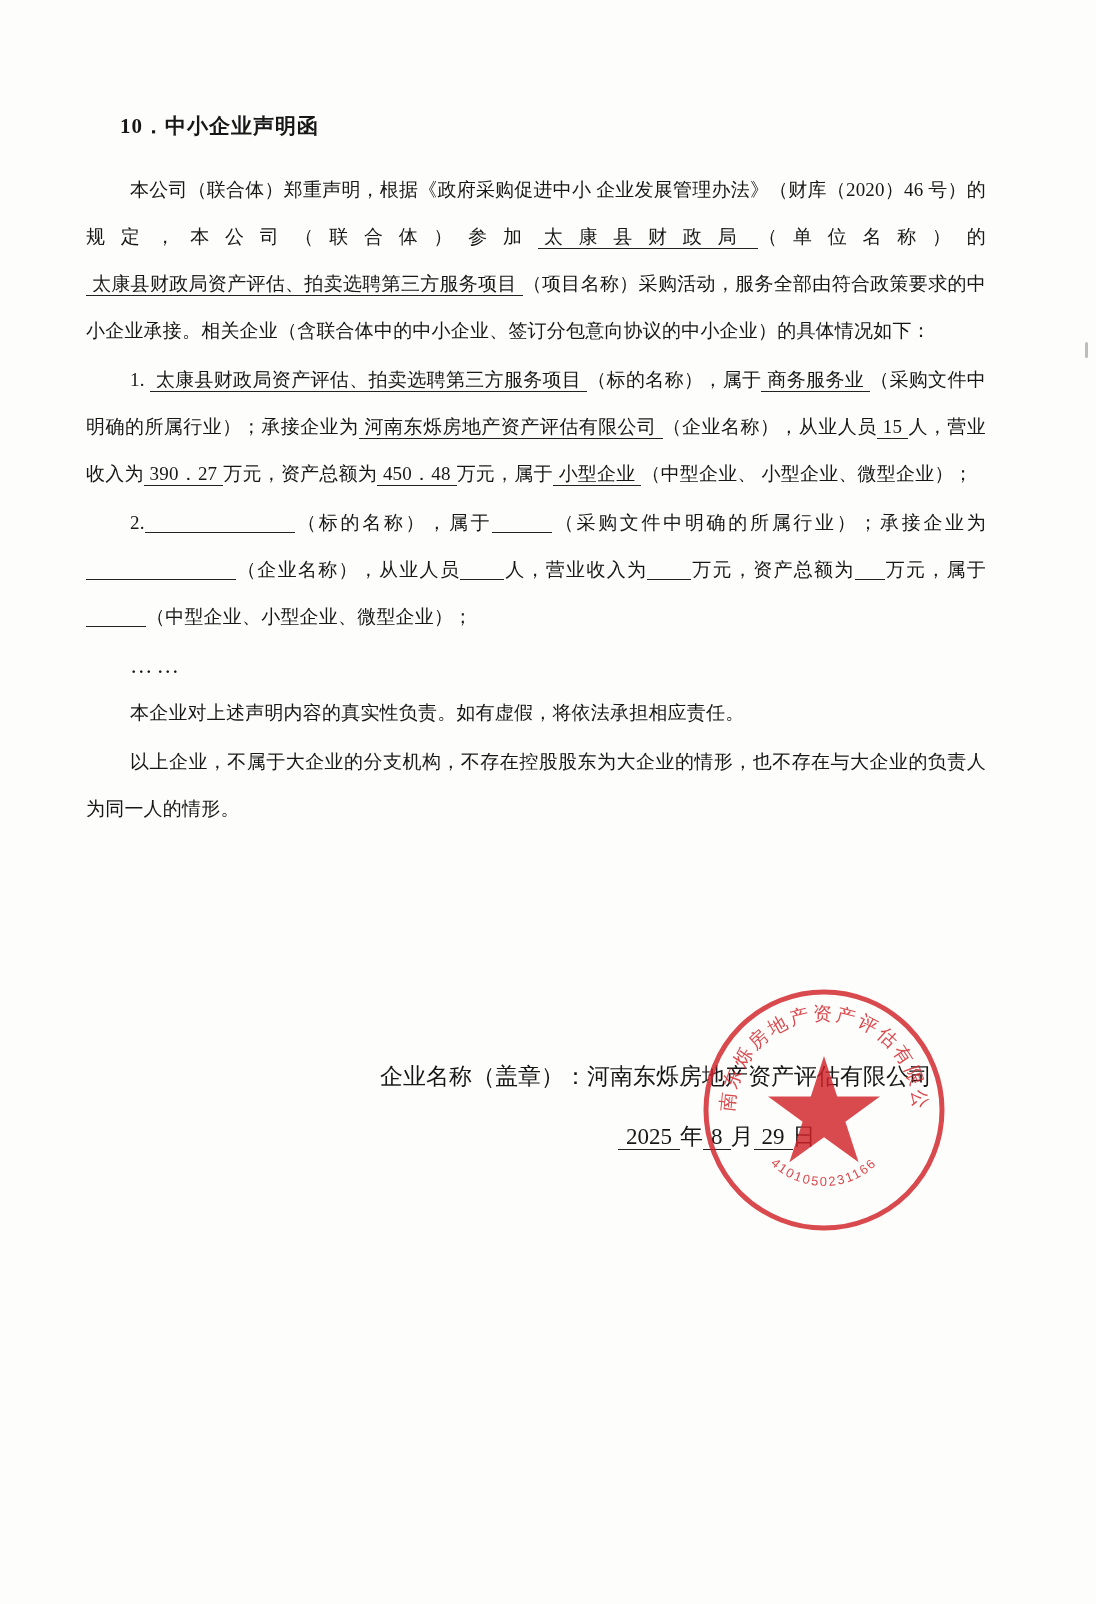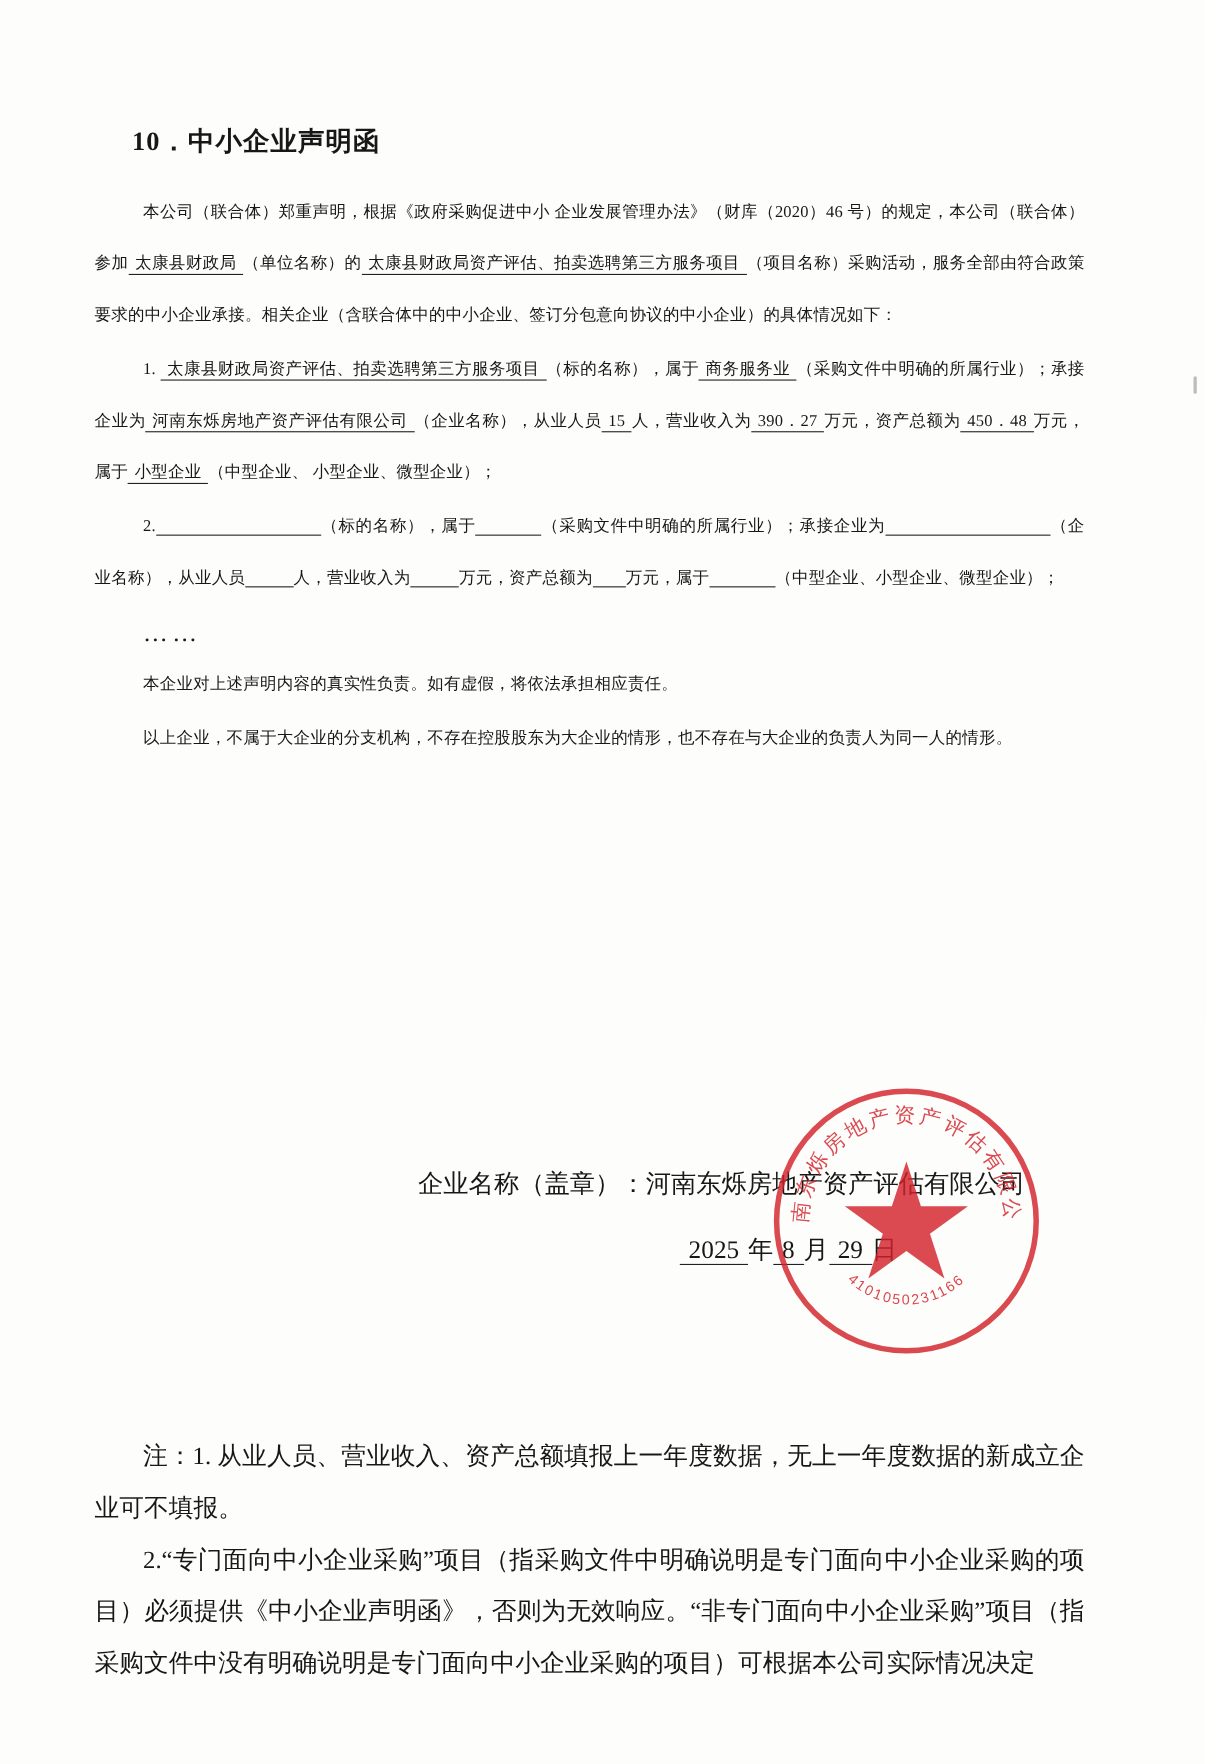--- a/index.html
+++ b/index.html
@@ -21,28 +21,28 @@
     height: 1604px;
     background: #fdfdfb;
   }
   .doc {
     position: absolute;
     left: 86px;
     top: 112px;
     width: 900px;
   }
   .heading {
-    font-size: 24px;
+    font-size: 21px;
     font-weight: bold;
     letter-spacing: 1px;
     margin: 0 0 26px 34px;
     font-family: "Liberation Serif", "DejaVu Serif", serif;
   }
   p.body {
-    font-size: 15px;
+    font-size: 19px;
     line-height: 47px;
     margin: 0 0 2px 0;
     text-align: justify;
     letter-spacing: 0.2px;
   }
   p.indent {
     text-indent: 44px;
   }
   .ul {
     border-bottom: 1.6px solid #222;
@@ -169,18 +169,14 @@
         <text font-family="'Liberation Serif', serif" font-size="19" fill="#d2232a" letter-spacing="3">
           <textPath href="#arcTop" startOffset="50%" text-anchor="middle">河南东烁房地产资产评估有限公司</textPath>
         </text>
         <text font-family="'Liberation Sans', sans-serif" font-size="13" fill="#d2232a" letter-spacing="2">
           <textPath href="#arcBottom" startOffset="50%" text-anchor="middle">4101050231166</textPath>
         </text>
       </g>
     </svg>
   </div>
 
-  <div class="notes">
-    <p class="ind">注：1. 从业人员、营业收入、资产总额填报上一年度数据，无上一年度数据的新成立企业可不填报。</p>
-    <p class="ind">2.“专门面向中小企业采购”项目（指采购文件中明确说明是专门面向中小企业采购的项目）必须提供《中小企业声明函》，否则为无效响应。“非专门面向中小企业采购”项目（指采购文件中没有明确说明是专门面向中小企业采购的项目）可根据本公司实际情况决定</p>
-  </div>
 
 </div>
 
 </body></html>

